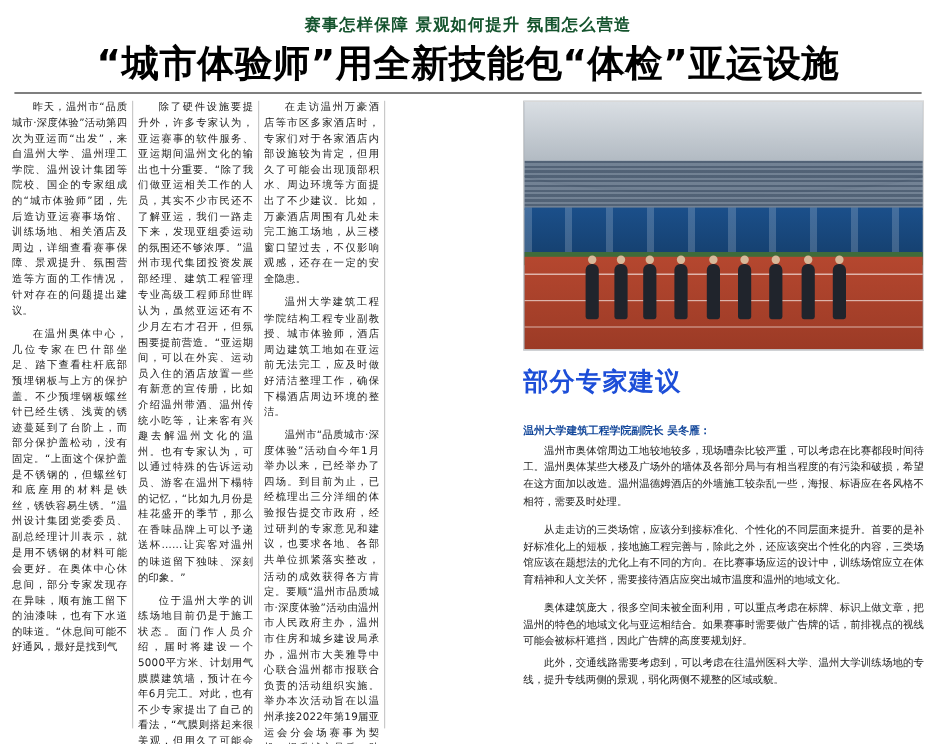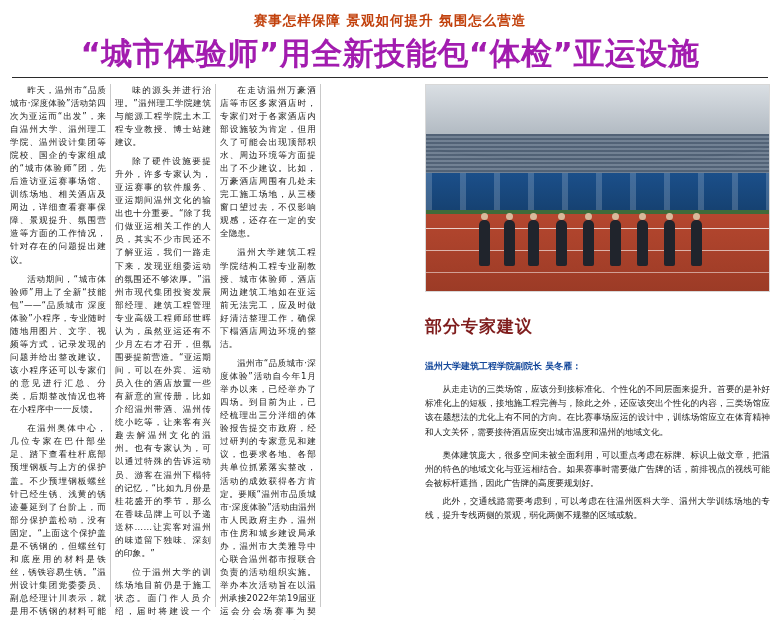--- a/index.html
+++ b/index.html
@@ -23,39 +23,39 @@
   }
   
   .masthead {
     text-align: center;
     padding-top: 4px;
   }
   .kicker {
     font-size: 13.5px;
     font-weight: bold;
     letter-spacing: 1px;
-    color: #c2410c;
+    color: #14532d;
     margin-bottom: 6px;
   }
   .headline {
     font-size: 31px;
     font-weight: bold;
     letter-spacing: 0.5px;
-    color: #a21caf;
+    color: #000000;
     line-height: 1.12;
     margin-bottom: 6px;
   }
   .rule {
     border-top: 1px solid #2b2b2b;
     margin: 4px 2px 6px 2px;
   }
   
   .body-wrap {
     display: flex;
-    gap: 9px;
+    gap: 20px;
     height: 523px;
   }
   .cols {
     display: flex;
     gap: 9px;
     width: 406px;
     flex: 0 0 406px;
   }
   .col {
     width: 96px;
@@ -178,24 +178,24 @@
     position: absolute;
     top: -7px;
     left: 2px;
     width: 7px;
     height: 7px;
     border-radius: 50%;
     background: #d8b99a;
   }
   
   .expert-title {
-    margin: 23px 0 8px 0;
-    font-size: 17px;
+    margin: 12px 0 8px 0;
+    font-size: 21px;
     font-weight: bold;
-    color: #7f1d1d;
+    color: #1d4ed8;
     letter-spacing: 1px;
   }
   .expert-list {
     font-size: 8.7px;
     line-height: 1.62;
     text-align: justify;
     color: #1b1b1b;
   }
   .expert-item {
     margin-bottom: 9px;
@@ -224,27 +224,25 @@
   </div>
 
   <div class="rule"></div>
 
   <div class="body-wrap">
 
     <div class="cols">
 
       <div class="col">
         <p>昨天，温州市“品质城市·深度体验”活动第四次为亚运而“出发”，来自温州大学、温州理工学院、温州设计集团等院校、国企的专家组成的“城市体验师”团，先后造访亚运赛事场馆、训练场地、相关酒店及周边，详细查看赛事保障、景观提升、氛围营造等方面的工作情况，针对存在的问题提出建议。</p>
-        <p>活动期间，“城市体验师”用上了全新“技能包”——“品质城市 深度体验”小程序，专业随时随地用图片、文字、视频等方式，记录发现的问题并给出整改建议。该小程序还可以专家们的意见进行汇总、分类，后期整改情况也将在小程序中一一反馈。</p>
         <p>在温州奥体中心，几位专家在巴什部坐足、踏下查看柱杆底部预埋钢板与上方的保护盖。不少预埋钢板螺丝针已经生锈、浅黄的锈迹蔓延到了台阶上，而部分保护盖松动，没有固定。“上面这个保护盖是不锈钢的，但螺丝钉和底座用的材料是铁丝，锈铁容易生锈。”温州设计集团党委委员、副总经理计川表示，就是用不锈钢的材料可能会更好。在奥体中心休息间，部分专家发现存在异味，顺有施工留下的油漆味，也有下水道的味道。“休息间可能不好通风，最好是找到气</p>
         <span class="vrule"></span>
       </div>
 
       <div class="col">
-        <p>味的源头并进行治理。”温州理工学院建筑与能源工程学院土木工程专业教授、博士站建建议。</p>
         <p>除了硬件设施要提升外，许多专家认为，亚运赛事的软件服务、亚运期间温州文化的输出也十分重要。“除了我们做亚运相关工作的人员，其实不少市民还不了解亚运，我们一路走下来，发现亚组委运动的氛围还不够浓厚。”温州市现代集团投资发展部经理、建筑工程管理专业高级工程师邱世晖认为，虽然亚运还有不少月左右才召开，但氛围要提前营造。“亚运期间，可以在外宾、运动员入住的酒店放置一些有新意的宣传册，比如介绍温州带酒、温州传统小吃等，让来客有兴趣去解温州文化的温州。也有专家认为，可以通过特殊的告诉运动员、游客在温州下榻特的记忆，“比如九月份是桂花盛开的季节，那么在香味品牌上可以予递送杯……让宾客对温州的味道留下独味、深刻的印象。”</p>
         <p>位于温州大学的训练场地目前仍是于施工状态。面门作人员介绍，届时将建设一个5000平方米、计划用气膜膜建筑墙，预计在今年6月完工。对此，也有不少专家提出了自己的看法，“气膜则搭起来很美观，但用久了可能会出现顶部积水、螺丝生锈或松动的情</p>
         <span class="vrule"></span>
       </div>
 
       <div class="col">
         <p>在走访温州万豪酒店等市区多家酒店时，专家们对于各家酒店内部设施较为肯定，但用久了可能会出现顶部积水、周边环境等方面提出了不少建议。比如，万豪酒店周围有几处未完工施工场地，从三楼窗口望过去，不仅影响观感，还存在一定的安全隐患。</p>
         <p>温州大学建筑工程学院结构工程专业副教授、城市体验师，酒店周边建筑工地如在亚运前无法完工，应及时做好清洁整理工作，确保下榻酒店周边环境的整洁。</p>
         <p>温州市“品质城市·深度体验”活动自今年1月举办以来，已经举办了四场。到目前为止，已经梳理出三分洋细的体验报告提交市政府，经过研判的专家意见和建议，也要求各地、各部共单位抓紧落实整改，活动的成效获得各方肯定。要顺“温州市品质城市·深度体验”活动由温州市人民政府主办，温州市住房和城乡建设局承办，温州市大美雅导中心联合温州都市报联合负责的活动组织实施。举办本次活动旨在以温州承接2022年第19届亚运会分会场赛事为契机，提升城市品质，助力赛事举行。</p>
 
@@ -274,20 +272,21 @@
           <span class="person" style="left:88%;"></span>
         </div>
       </div>
 
       <div class="expert-title">部分专家建议</div>
 
       <div class="expert-list">
 
         <div class="expert-item">
           <span class="expert-name">温州大学建筑工程学院副院长 吴冬雁：</span>
+          <p>温州市奥体馆周边工地较地较多，现场嘈杂比较严重，可以考虑在比赛都段时间待工。温州奥体某些大楼及广场外的墙体及各部分局与有相当程度的有污染和破损，希望在这方面加以改造。温州温德姆酒店的外墙施工较杂乱一些，海报、标语应在各风格不相符，需要及时处理。</p>
         </div>
 
         <div class="expert-item">
           <p>从走走访的三类场馆，应该分到接标准化、个性化的不同层面来提升。首要的是补好标准化上的短板，接地施工程完善与，除此之外，还应该突出个性化的内容，三类场馆应该在题想法的尤化上有不同的方向。在比赛事场应运的设计中，训练场馆应立在体育精神和人文关怀，需要接待酒店应突出城市温度和温州的地域文化。</p>
         </div>
 
         <div class="expert-item">
           <p>奥体建筑庞大，很多空间未被全面利用，可以重点考虑在标牌、标识上做文章，把温州的特色的地域文化与亚运相结合。如果赛事时需要做广告牌的话，前排视点的视线可能会被标杆遮挡，因此广告牌的高度要规划好。</p>
           <p>此外，交通线路需要考虑到，可以考虑在往温州医科大学、温州大学训练场地的专线，提升专线两侧的景观，弱化两侧不规整的区域或貌。</p>
         </div>

